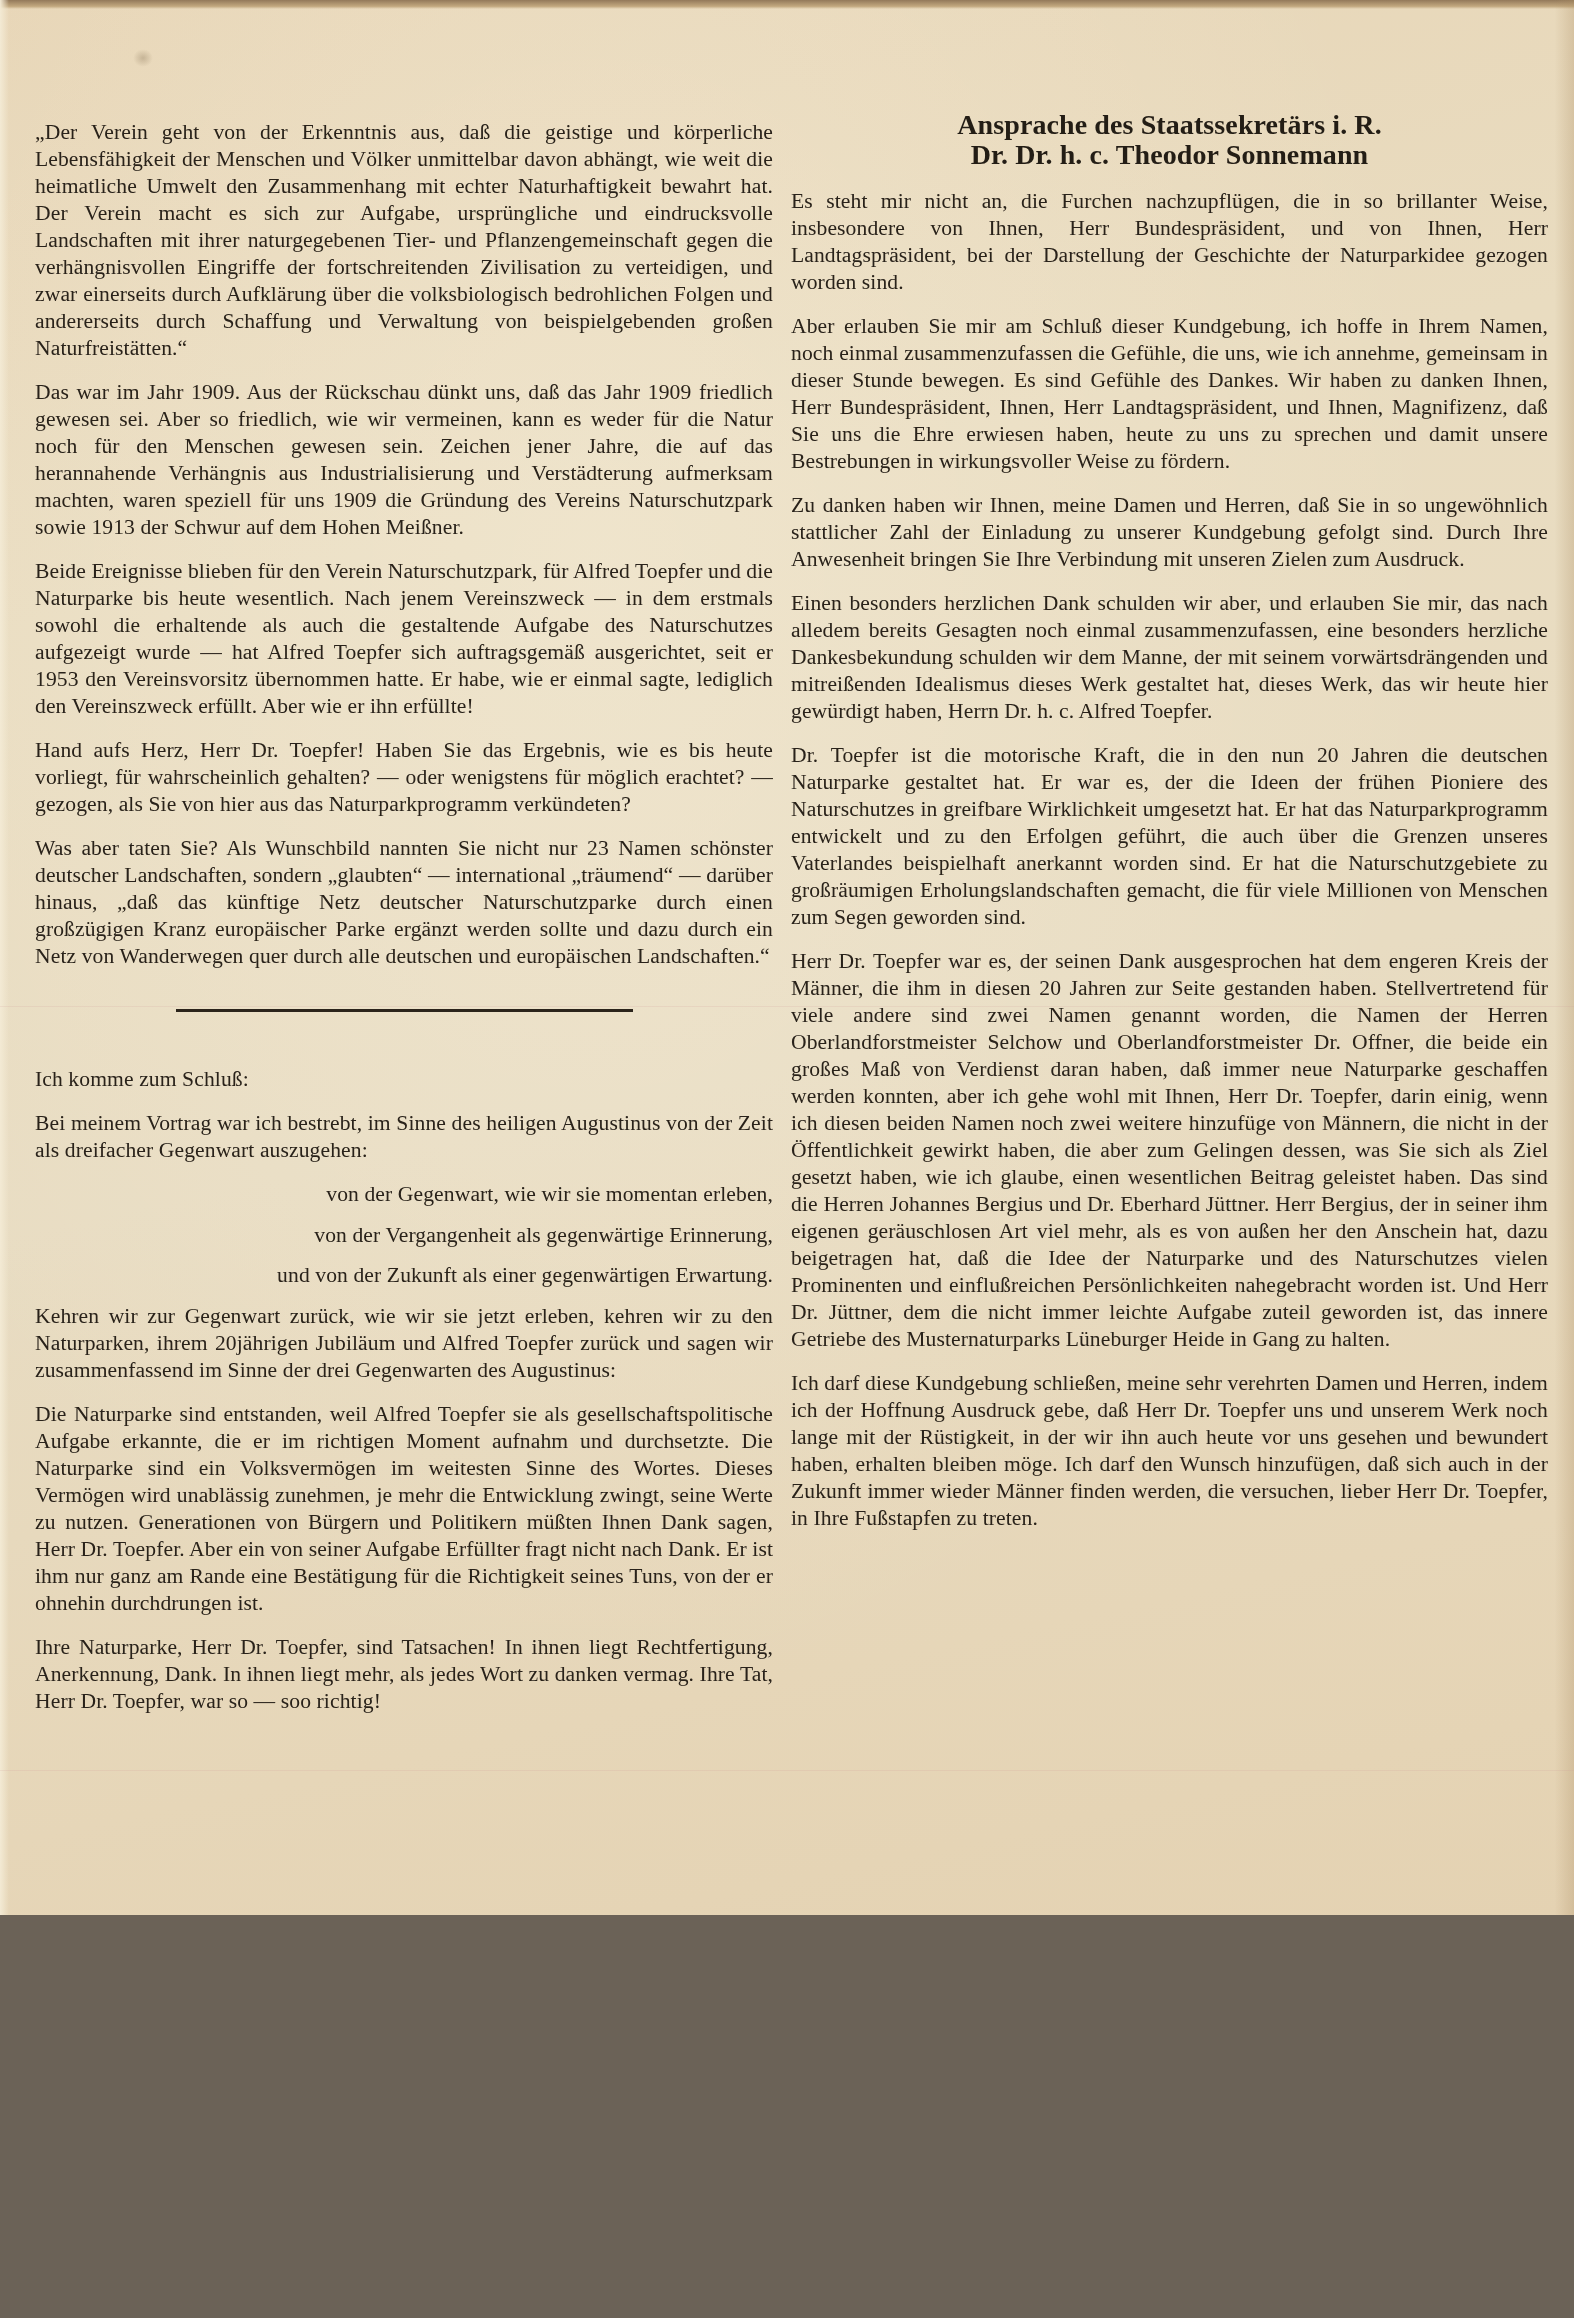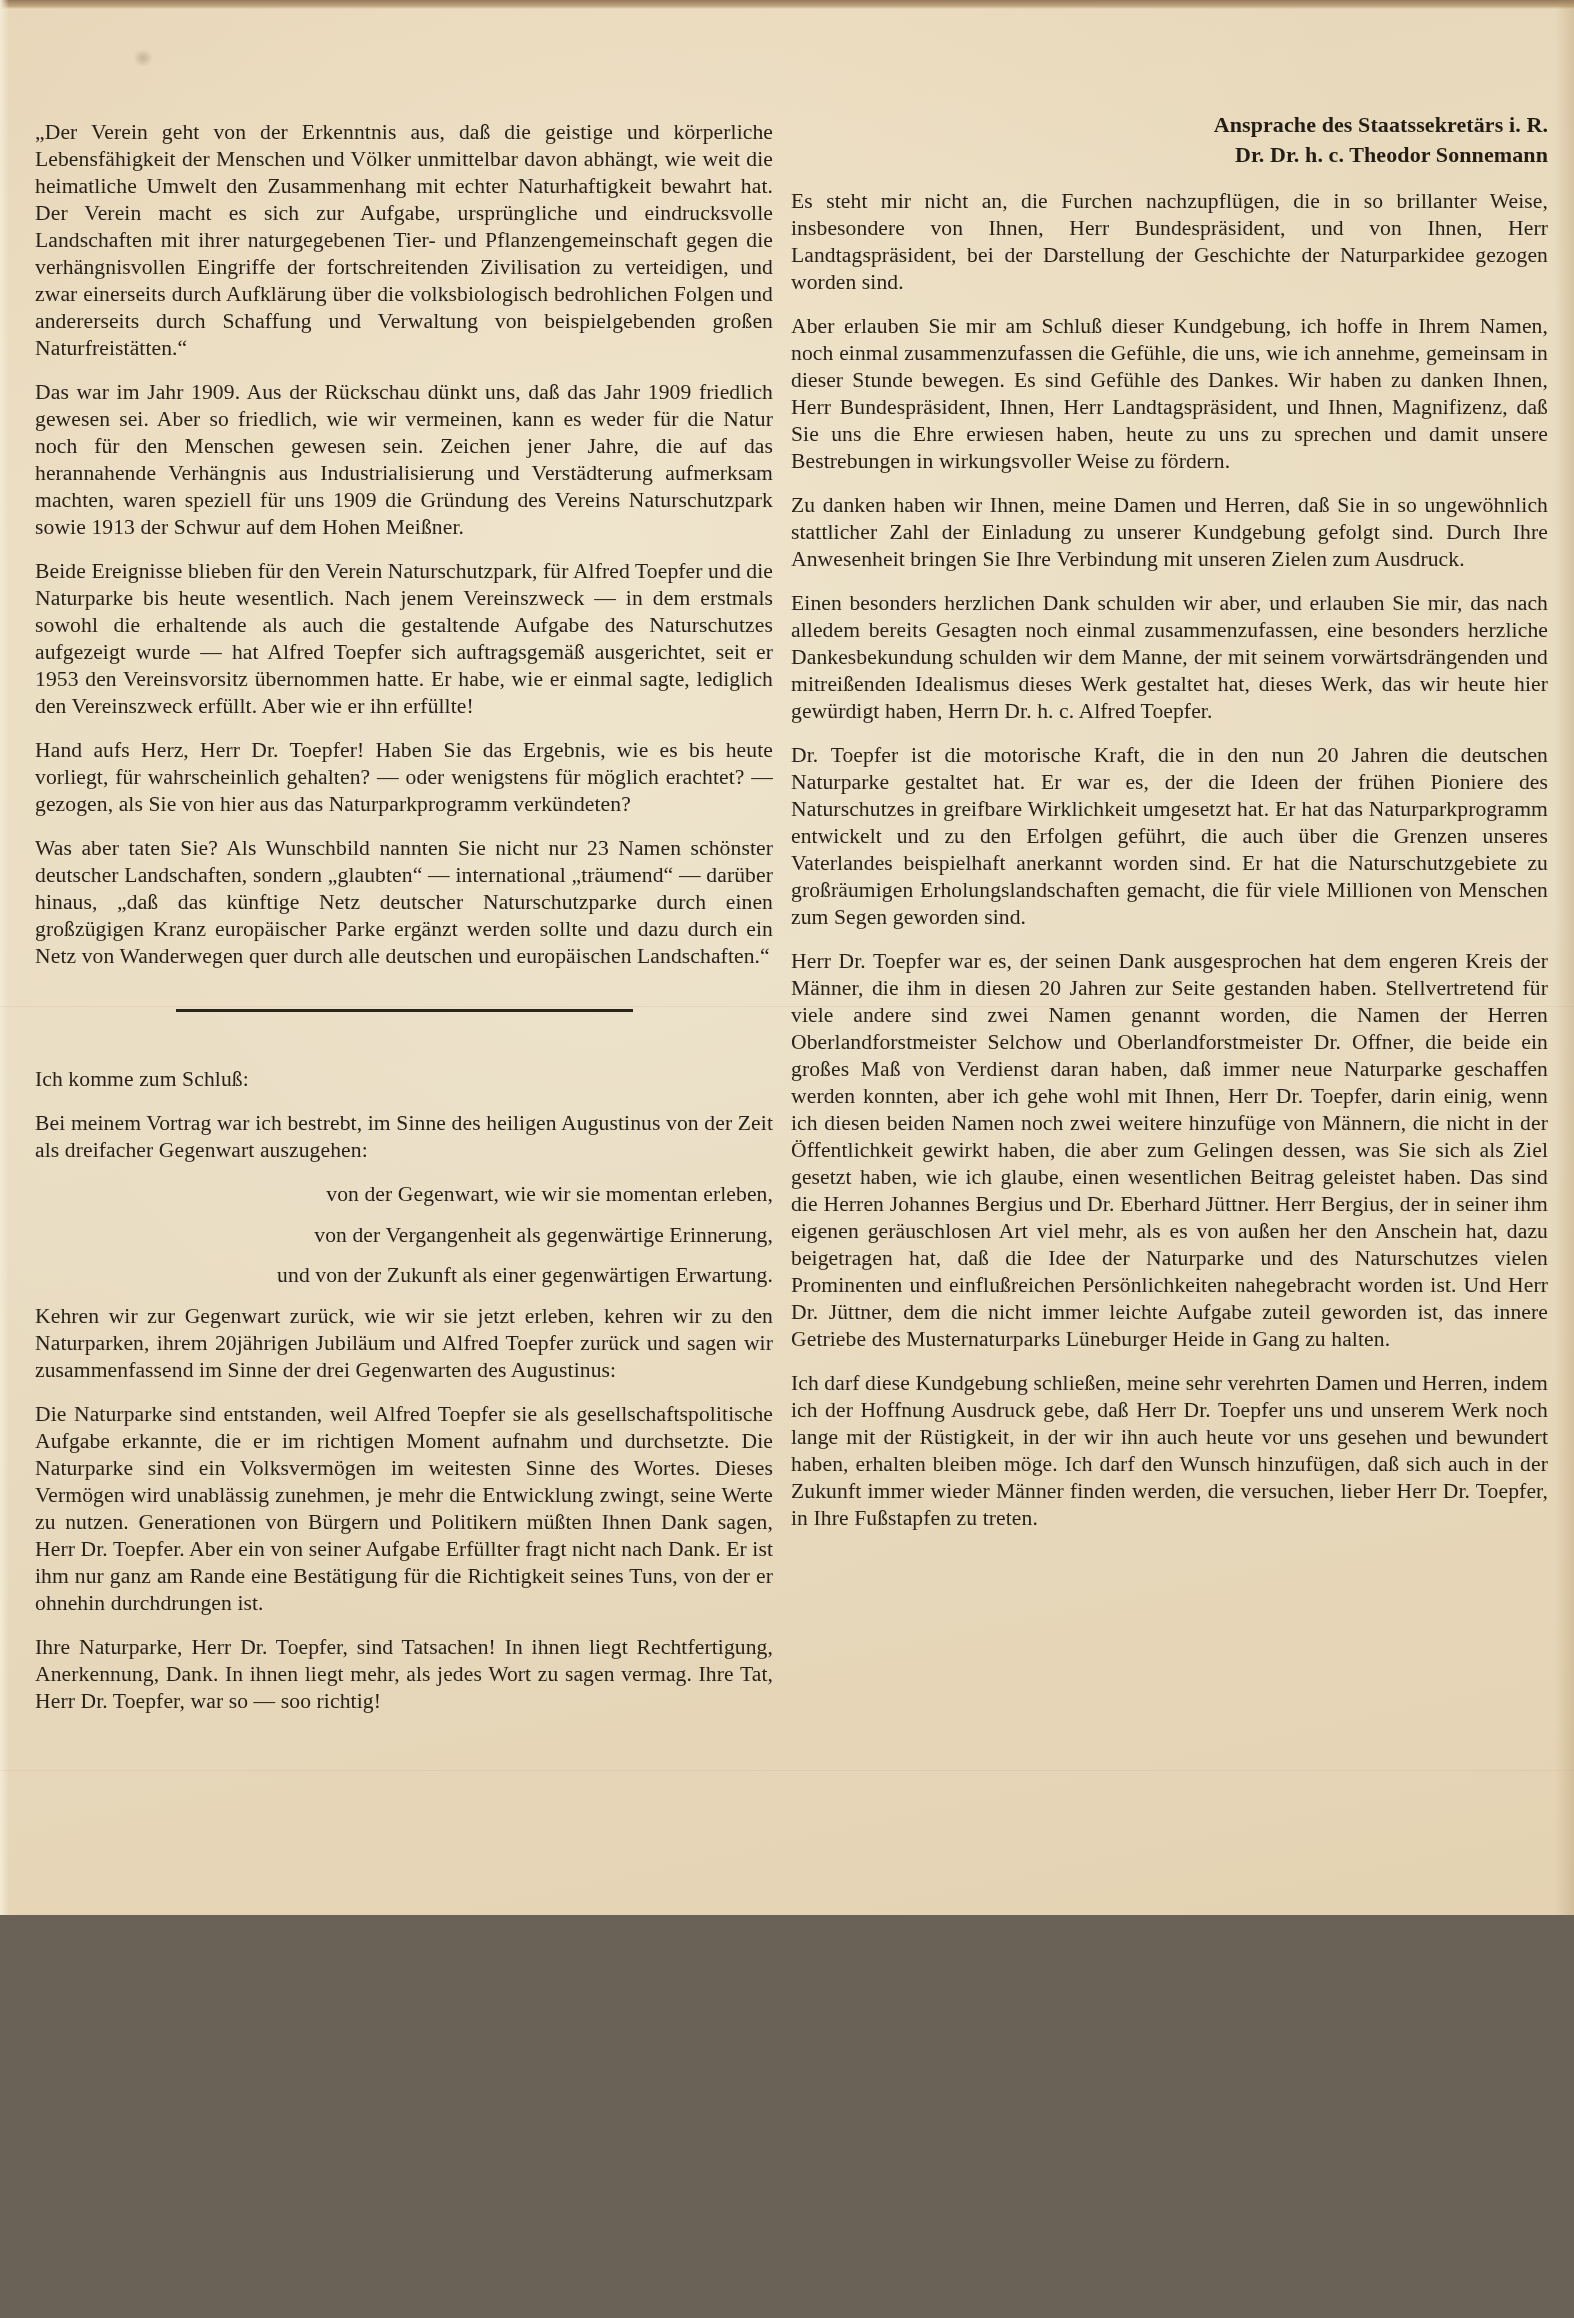--- a/index.html
+++ b/index.html
@@ -31,21 +31,21 @@
   
   .col { position:absolute; text-align:justify; font-size:21.6px; line-height:27px;
     letter-spacing:0.1px; }
   .col-left  { left:35px;  top:119px; width:738px; }
   .col-right { left:791px; top:110px; width:757px; }
 
   .para { margin:0 0 17px 0; }
   .para.indent { padding-left:31px; margin-bottom:13.5px; text-align:right; }
   .rule { width:457px; height:3.4px; background:#2b241b; margin:39px auto 54px auto; }
 
-  .heading { font-weight:bold; font-size:22px; line-height:30px; text-align:right;
+  .heading { font-weight:bold; font-size:28px; line-height:30px; text-align:center;
     letter-spacing:0.1px; margin-bottom:17.6px; color:#231d15; }
 
   .page-number { position:absolute; top:2077px; right:53px; font-size:24px;
     letter-spacing:0.7px; color:#2a231b; }
 </style>
 </head>
 <body>
 
 <div class="page">
   <div class="edge-top"></div>
@@ -64,21 +64,21 @@
       <p class="para">Hand aufs Herz, Herr Dr. Toepfer! Haben Sie das Ergebnis, wie es bis heute vorliegt, für wahrscheinlich gehalten? — oder wenigstens für möglich erachtet? — gezogen, als Sie von hier aus das Naturparkprogramm verkündeten?</p>
       <p class="para">Was aber taten Sie? Als Wunschbild nannten Sie nicht nur 23 Namen schönster deutscher Landschaften, sondern „glaubten“ — international „träumend“ — darüber hinaus, „daß das künftige Netz deutscher Naturschutzparke durch einen großzügigen Kranz europäischer Parke ergänzt werden sollte und dazu durch ein Netz von Wanderwegen quer durch alle deutschen und europäischen Landschaften.“</p>
       <div class="rule"></div>
       <p class="para">Ich komme zum Schluß:</p>
       <p class="para">Bei meinem Vortrag war ich bestrebt, im Sinne des heiligen Augustinus von der Zeit als dreifacher Gegenwart auszugehen:</p>
       <p class="para indent">von der Gegenwart, wie wir sie momentan erleben,</p>
       <p class="para indent">von der Vergangenheit als gegenwärtige Erinnerung,</p>
       <p class="para indent">und von der Zukunft als einer gegenwärtigen Erwartung.</p>
       <p class="para">Kehren wir zur Gegenwart zurück, wie wir sie jetzt erleben, kehren wir zu den Naturparken, ihrem 20jährigen Jubiläum und Alfred Toepfer zurück und sagen wir zusammenfassend im Sinne der drei Gegenwarten des Augustinus:</p>
       <p class="para">Die Naturparke sind entstanden, weil Alfred Toepfer sie als gesellschaftspolitische Aufgabe erkannte, die er im richtigen Moment aufnahm und durchsetzte. Die Naturparke sind ein Volksvermögen im weitesten Sinne des Wortes. Dieses Vermögen wird unablässig zunehmen, je mehr die Entwicklung zwingt, seine Werte zu nutzen. Generationen von Bürgern und Politikern müßten Ihnen Dank sagen, Herr Dr. Toepfer. Aber ein von seiner Aufgabe Erfüllter fragt nicht nach Dank. Er ist ihm nur ganz am Rande eine Bestätigung für die Richtigkeit seines Tuns, von der er ohnehin durchdrungen ist.</p>
-      <p class="para">Ihre Naturparke, Herr Dr. Toepfer, sind Tatsachen! In ihnen liegt Rechtfertigung, Anerkennung, Dank. In ihnen liegt mehr, als jedes Wort zu sagen vermag. Ihre Tat, Herr Dr. Toepfer, war so — soo richtig!</p>
+      <p class="para">Ihre Naturparke, Herr Dr. Toepfer, sind Tatsachen! In ihnen liegt Rechtfertigung, Anerkennung, Dank. In ihnen liegt mehr, als jedes Wort zu danken vermag. Ihre Tat, Herr Dr. Toepfer, war so — soo richtig!</p>
     </div>
 
   <div class="col col-right">
     <div class="heading">
       <div>Ansprache des Staatssekretärs i. R.</div>
       <div>Dr. Dr. h. c. Theodor Sonnemann</div>
     </div>
     <div>
         <p class="para">Es steht mir nicht an, die Furchen nachzupflügen, die in so brillanter Weise, insbesondere von Ihnen, Herr Bundespräsident, und von Ihnen, Herr Landtagspräsident, bei der Darstellung der Geschichte der Naturparkidee gezogen worden sind.</p>
         <p class="para">Aber erlauben Sie mir am Schluß dieser Kundgebung, ich hoffe in Ihrem Namen, noch einmal zusammenzufassen die Gefühle, die uns, wie ich annehme, gemeinsam in dieser Stunde bewegen. Es sind Gefühle des Dankes. Wir haben zu danken Ihnen, Herr Bundespräsident, Ihnen, Herr Landtagspräsident, und Ihnen, Magnifizenz, daß Sie uns die Ehre erwiesen haben, heute zu uns zu sprechen und damit unsere Bestrebungen in wirkungsvoller Weise zu fördern.</p>

